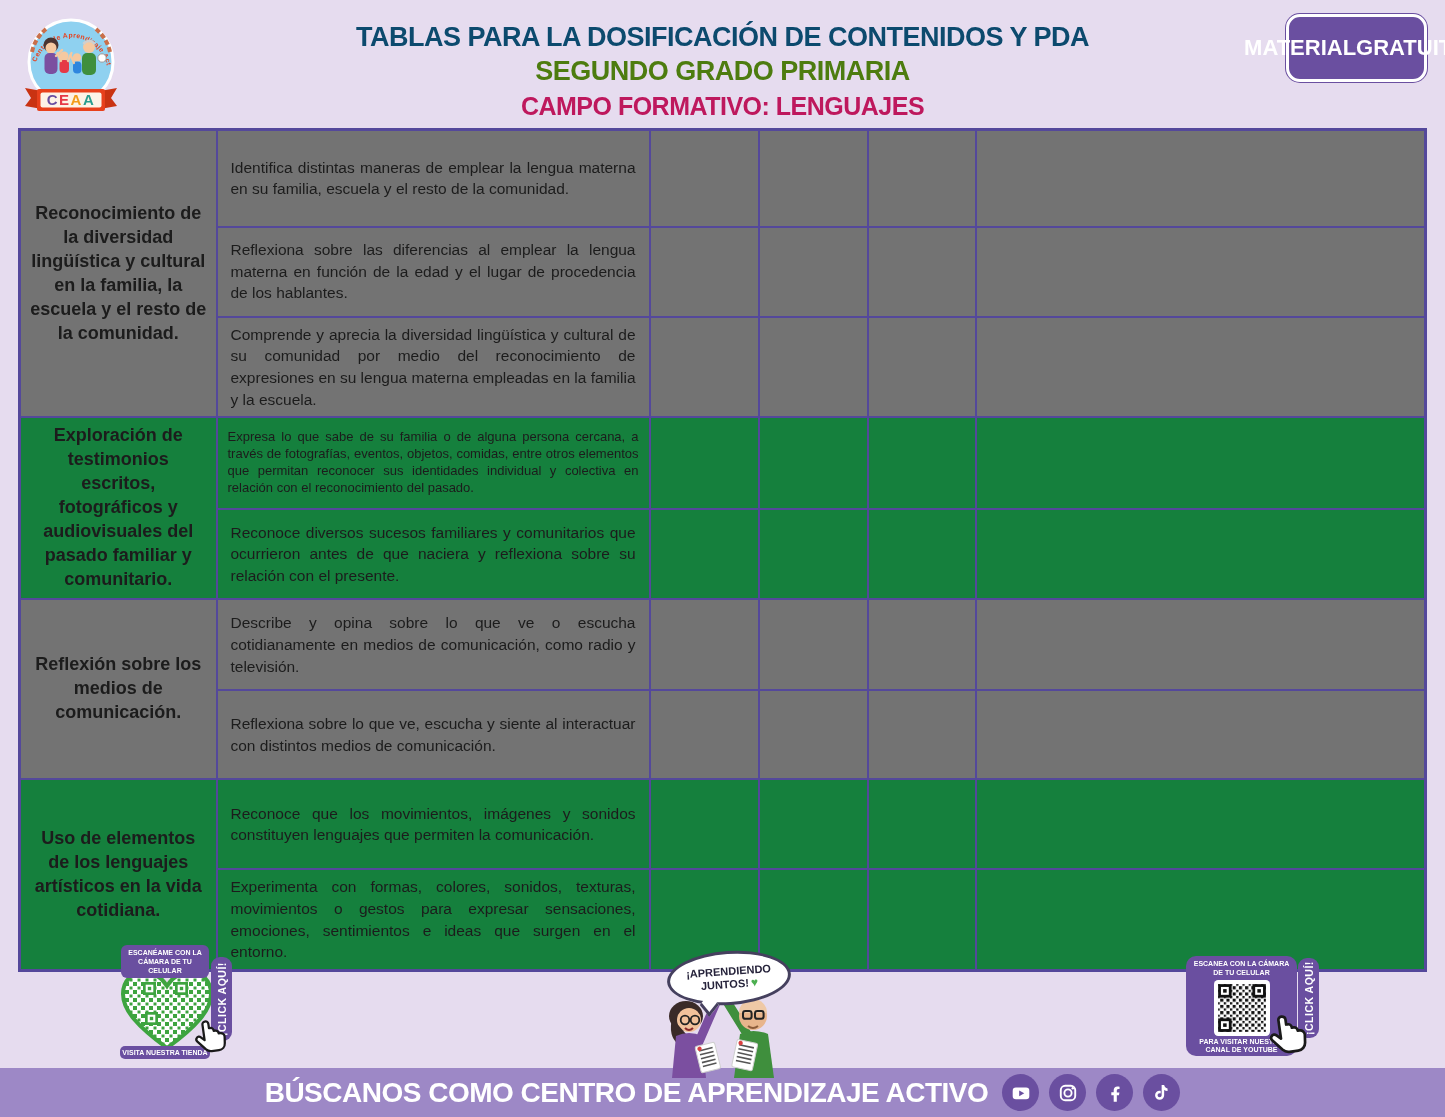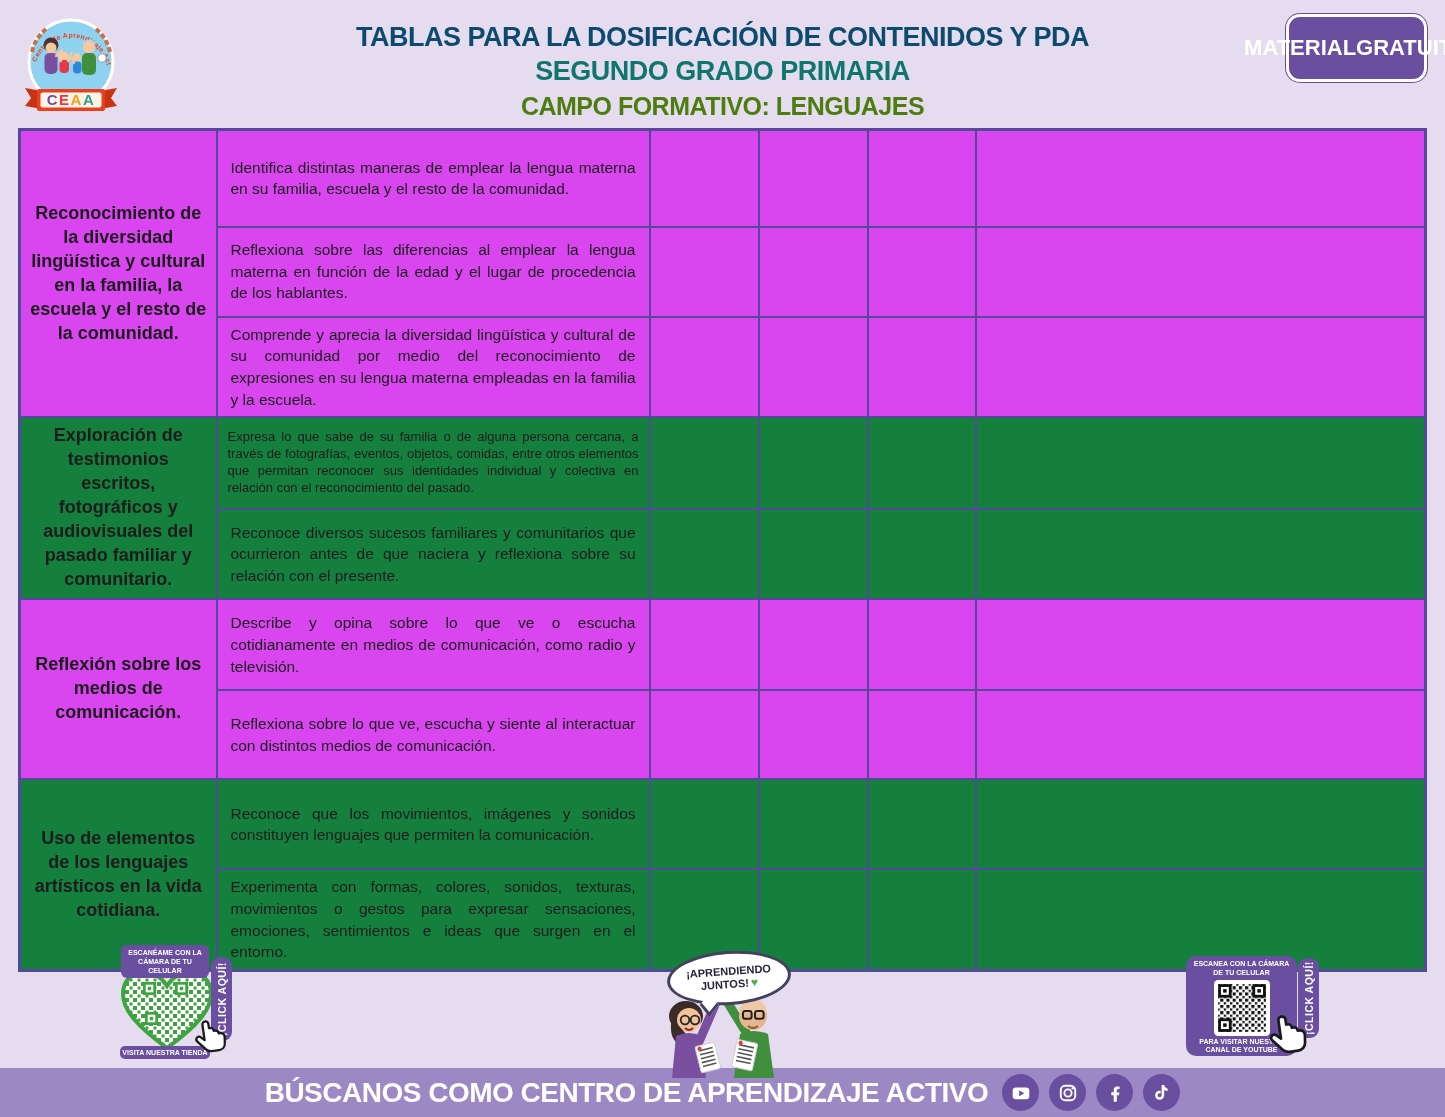--- a/index.html
+++ b/index.html
@@ -8,22 +8,22 @@
     position: relative;
     background: #E6DCEF;
     font-family: "Liberation Sans", sans-serif;
     overflow: hidden;
     color: #1c1c1c;
   }
 
   
   .header { position:absolute; top:0; left:0; right:0; height:128px; text-align:center; }
   .title1 { padding-top:22px; font-size:27px; font-weight:800; letter-spacing:-0.5px; color:#0c4a6e; }
-  .title2 { margin-top:3px; font-size:27px; font-weight:800; letter-spacing:-0.5px; color:#0f766e; }
-  .subtitle { margin-top:5px; font-size:25px; font-weight:800; letter-spacing:-0.5px; color:#4d7c0f; }
+  .title2 { margin-top:3px; font-size:27px; font-weight:800; letter-spacing:-0.5px; color:#4d7c0f; }
+  .subtitle { margin-top:5px; font-size:25px; font-weight:800; letter-spacing:-0.5px; color:#be185d; }
 
   .logo { position:absolute; top:8px; left:20px; width:102px; height:110px; }
 
   .free-badge {
     position:absolute; top:14px; right:18px; width:141px; height:68px;
     background:#6A4FA0; border:3px solid #fff; border-radius:14px;
     display:flex; flex-direction:row; align-items:center; justify-content:center;
     color:#fff; font-weight:800; font-size:22px; line-height:1.2; letter-spacing:0;
     box-shadow:0 0 0 1px #6A4FA0;
   }
@@ -37,21 +37,21 @@
   table.dosif td { border:2px solid #54489B; vertical-align:middle; }
   td.cat {
     text-align:center; font-weight:800; font-size:18px; line-height:1.33;
     padding:6px 8px;
   }
   td.pda {
     text-align:justify; text-align-last:left;
     font-size:15.5px; line-height:1.4; padding:6px 13px;
   }
   td.pda.small { font-size:13px; line-height:1.3; padding:6px 10px; }
-  .g-peach { background:#d946ef; }
+  .g-peach { background:#737373; }
   .g-white { background:#15803d; }
   tr.h1{height:97px} tr.h2{height:90px} tr.h3{height:89px}
   tr.h4{height:92px} tr.h5{height:90px} tr.h6{height:91px}
   tr.h7{height:89px} tr.h8{height:90px} tr.h9{height:90px}
 
   
   .mini-badge {
     position:absolute; background:#6A4FA0; color:#fff; font-weight:700;
     text-align:center; border-radius:6px; z-index:3;
   }

